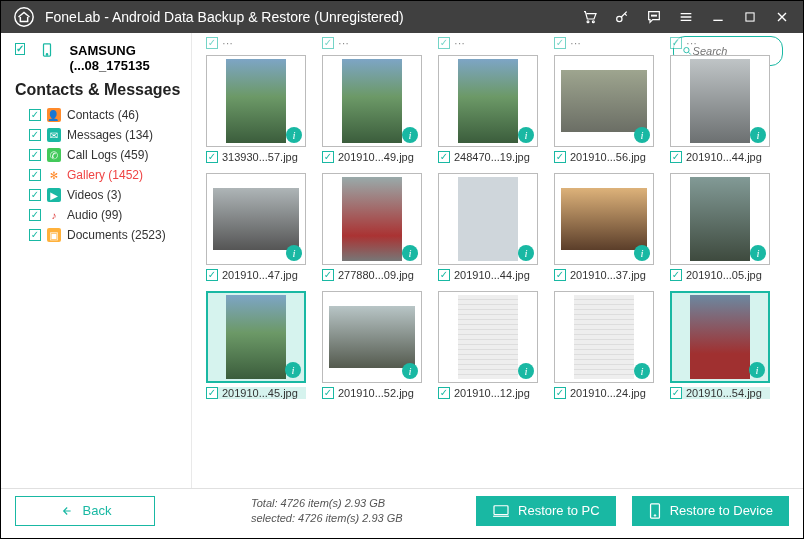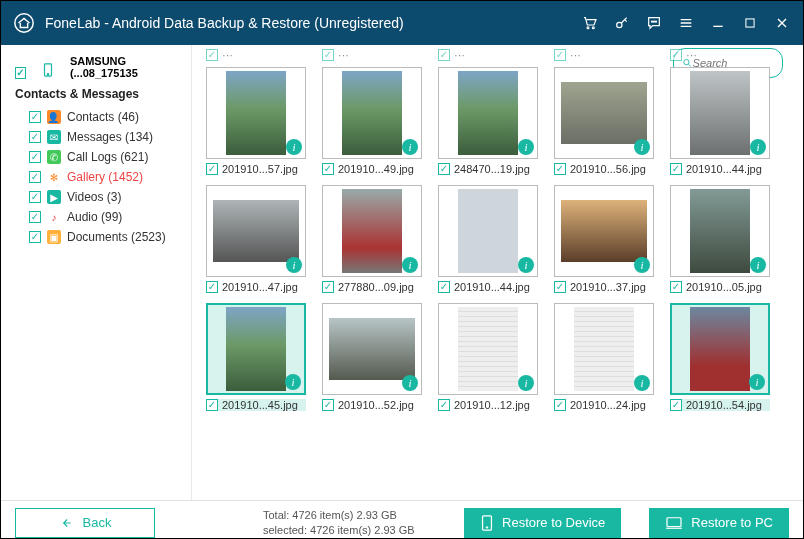--- a/index.html
+++ b/index.html
@@ -1,49 +1,49 @@
 <!DOCTYPE html>
 <html><head>
 <meta charset="utf-8">
 <style>
   * { box-sizing: border-box; margin: 0; padding: 0; }
   body { font-family: "Segoe UI", Arial, sans-serif; background: #fff; width: 804px; height: 539px; overflow: hidden; border: 1px solid #000; }
-  .titlebar { height: 44px; background: #0c4a6e; display: flex; align-items: center; padding: 0 12px; color: #fff; }
+  .titlebar { height: 32px; background: #404040; display: flex; align-items: center; padding: 0 12px; color: #fff; }
   .home-icon { width: 22px; height: 22px; margin-right: 10px; }
   .title-text { font-size: 14px; flex: 1; }
   .titlebar-icons { display: flex; align-items: center; gap: 14px; }
   .titlebar-icons span { cursor: pointer; display: inline-flex; width: 18px; height: 18px; align-items: center; justify-content: center; }
   .titlebar-icons svg { stroke: #fff; }
   .main { display: flex; height: calc(100% - 38px - 44px); }
   .sidebar { width: 190px; padding: 10px 8px 10px 14px; overflow: hidden; }
-  .device-row { display: flex; align-items: flex-end; gap: 16px; font-size: 11px; font-weight: 600; margin-bottom: 8px; }
-  .cat { font-size: 12px; font-weight: 600; margin: 8px 0 6px 0; color: #222; }
+  .device-row { display: flex; align-items: flex-start; gap: 16px; font-size: 13px; font-weight: 600; margin-bottom: 8px; }
+  .cat { font-size: 16px; font-weight: 600; margin: 8px 0 6px 0; color: #222; }
   .item { display: flex; align-items: center; gap: 6px; font-size: 12px; color: #333; padding: 3px 0 3px 14px; cursor: pointer; }
   .item.selected span:last-child { color: #ef4444; }
   .cb { width: 12px; height: 12px; border: 1.3px solid #19b8a3; display: inline-flex; align-items: center; justify-content: center; background: #fff; }
   .cb.checked::after { content: "✓"; color: #19b8a3; font-size: 10px; line-height: 10px; }
   .ico { width: 14px; height: 14px; display: inline-flex; align-items: center; justify-content: center; border-radius: 2px; font-size: 10px; }
   .content { flex: 1; border-left: 1px solid #e9e9e9; display: flex; flex-direction: column; overflow: hidden; position: relative; }
   .search { position: absolute; right: 20px; top: 3px; display: flex; align-items: center; border: 1px solid #19b8a3; border-radius: 12px; height: 15px; padding: 14px 8px; width: 110px; }
   .search input { border: none; outline: none; font-size: 11px; width: 100%; color: #666; font-style: italic; }
   .grid { flex: 1; overflow: auto; padding: 6px 8px 6px 14px; }
   .gridrow { display: flex; gap: 16px; margin-bottom: 10px; }
   .thumb { width: 100px; display: flex; flex-direction: column; }
   .imgbox { width: 100px; height: 92px; border: 1px solid #bbb; padding: 3px; background: #fff; position: relative; display: flex; align-items: center; justify-content: center; }
   .thumb.sel .imgbox { border: 2px solid #19b8a3; background: #d6f3ee; }
   .photo { width: 60px; height: 84px; background: linear-gradient(180deg,#7da5c5 0%, #6c9967 45%, #3b5d3c 100%); }
   .photo.v2 { width: 86px; height: 62px; }
   .info-badge { position: absolute; right: 3px; bottom: 3px; width: 16px; height: 16px; border-radius: 50%; background: #19b8a3; color: #fff; font-size: 11px; font-style: italic; display: flex; align-items: center; justify-content: center; font-family: Georgia, serif; }
   .caption { display: flex; align-items: center; gap: 4px; font-size: 11px; margin-top: 4px; color: #333; }
   .thumb.sel .caption { background: #d6f3ee; }
   .truncated-row { height: 16px; display: flex; gap: 16px; padding-left: 14px; overflow: hidden; align-items:flex-end; }
   .truncated-row .caption { margin-top: 0; opacity: .6; }
-  .footer { height: 44px; border-top: 1px solid #e0e0e0; display: flex; align-items: center; padding: 0 14px; gap: 28px; }
+  .footer { height: 44px; border-top: 1px solid #e0e0e0; display: flex; align-items: center; padding: 0 14px; gap: 16px; }
   .back-btn { width: 140px; height: 30px; border: 1px solid #19b8a3; color: #19b8a3; display: flex; align-items: center; justify-content: center; gap: 10px; font-size: 13px; cursor: pointer; background:#fff; }
-  .stats { flex: 1; font-size: 11px; color: #555; text-align: left; line-height: 1.3; padding-left: 80px; }
+  .stats { flex: 1; font-size: 11px; color: #555; text-align: left; line-height: 1.3; padding-left: 80px; font-style: italic; }
   .action-btn { height: 30px; padding: 0 16px; background: #19b8a3; color: #fff; font-size: 13px; display: flex; align-items: center; gap: 8px; cursor: pointer; }
   .action-btn svg { stroke:#fff; fill:none; }
 </style>
 </head>
 <body>
 
 <div class="titlebar">
   <span class="home-icon">
     <svg viewBox="0 0 24 24" width="22" height="22" fill="none" stroke="#fff" stroke-width="1.6">
         <circle cx="12" cy="12" r="10"></circle>
@@ -114,21 +114,21 @@
       <span>Contacts (46)</span>
     </div>
     <div class="item">
       <span class="cb checked"></span>
       <span class="ico" style="background:#19b8a3;color:#fff">✉</span>
       <span>Messages (134)</span>
     </div>
     <div class="item">
       <span class="cb checked"></span>
       <span class="ico" style="background:#43c95a;color:#fff">✆</span>
-      <span>Call Logs (621)</span>
+      <span>Call Logs (459)</span>
     </div>
 
     <div class="item selected">
       <span class="cb checked"></span>
       <span class="ico" style="color:#ff8a2a">✻</span>
       <span>Gallery (1452)</span>
     </div>
     <div class="item">
       <span class="cb checked"></span>
       <span class="ico" style="background:#19b8a3;color:#fff">▶</span>
@@ -190,21 +190,21 @@
 
     <div class="grid">
       <div class="gridrow">
         <div class="thumb">
             <div class="imgbox">
               <div class="photo"></div>
               <div class="info-badge">i</div>
             </div>
             <div class="caption">
               <span class="cb checked"></span>
-              <span>201910...57.jpg</span>
+              <span>313930...57.jpg</span>
             </div>
           </div>
         <div class="thumb">
             <div class="imgbox">
               <div class="photo"></div>
               <div class="info-badge">i</div>
             </div>
             <div class="caption">
               <span class="cb checked"></span>
               <span>201910...49.jpg</span>
@@ -354,26 +354,26 @@
     <svg width="14" height="14" viewBox="0 0 24 24" fill="none" stroke="#19b8a3" stroke-width="2">
         <path d="M14 6l-6 6 6 6M20 12H8"></path>
       </svg>
     <span>Back</span>
   </div>
   <div class="stats">
     <div>Total: 4726 item(s) 2.93 GB</div>
     <div>selected: 4726 item(s) 2.93 GB</div>
   </div>
   <div class="action-btn">
+    <svg width="18" height="14" viewBox="0 0 20 16">
+        <rect x="2" y="2" width="16" height="10" rx="1" stroke-width="1.4"></rect>
+        <path d="M1 14h18" stroke-width="1.4"></path>
+      </svg>
+    <span>Restore to PC</span>
+  </div>
+  <div class="action-btn">
     <svg width="14" height="16" viewBox="0 0 14 18">
         <rect x="2" y="1" width="10" height="16" rx="1" stroke-width="1.4"></rect>
         <circle cx="7" cy="14" r="0.9" fill="#fff"></circle>
       </svg>
     <span>Restore to Device</span>
   </div>
-  <div class="action-btn">
-    <svg width="18" height="14" viewBox="0 0 20 16">
-        <rect x="2" y="2" width="16" height="10" rx="1" stroke-width="1.4"></rect>
-        <path d="M1 14h18" stroke-width="1.4"></path>
-      </svg>
-    <span>Restore to PC</span>
-  </div>
 </div>
 
 </body></html>

